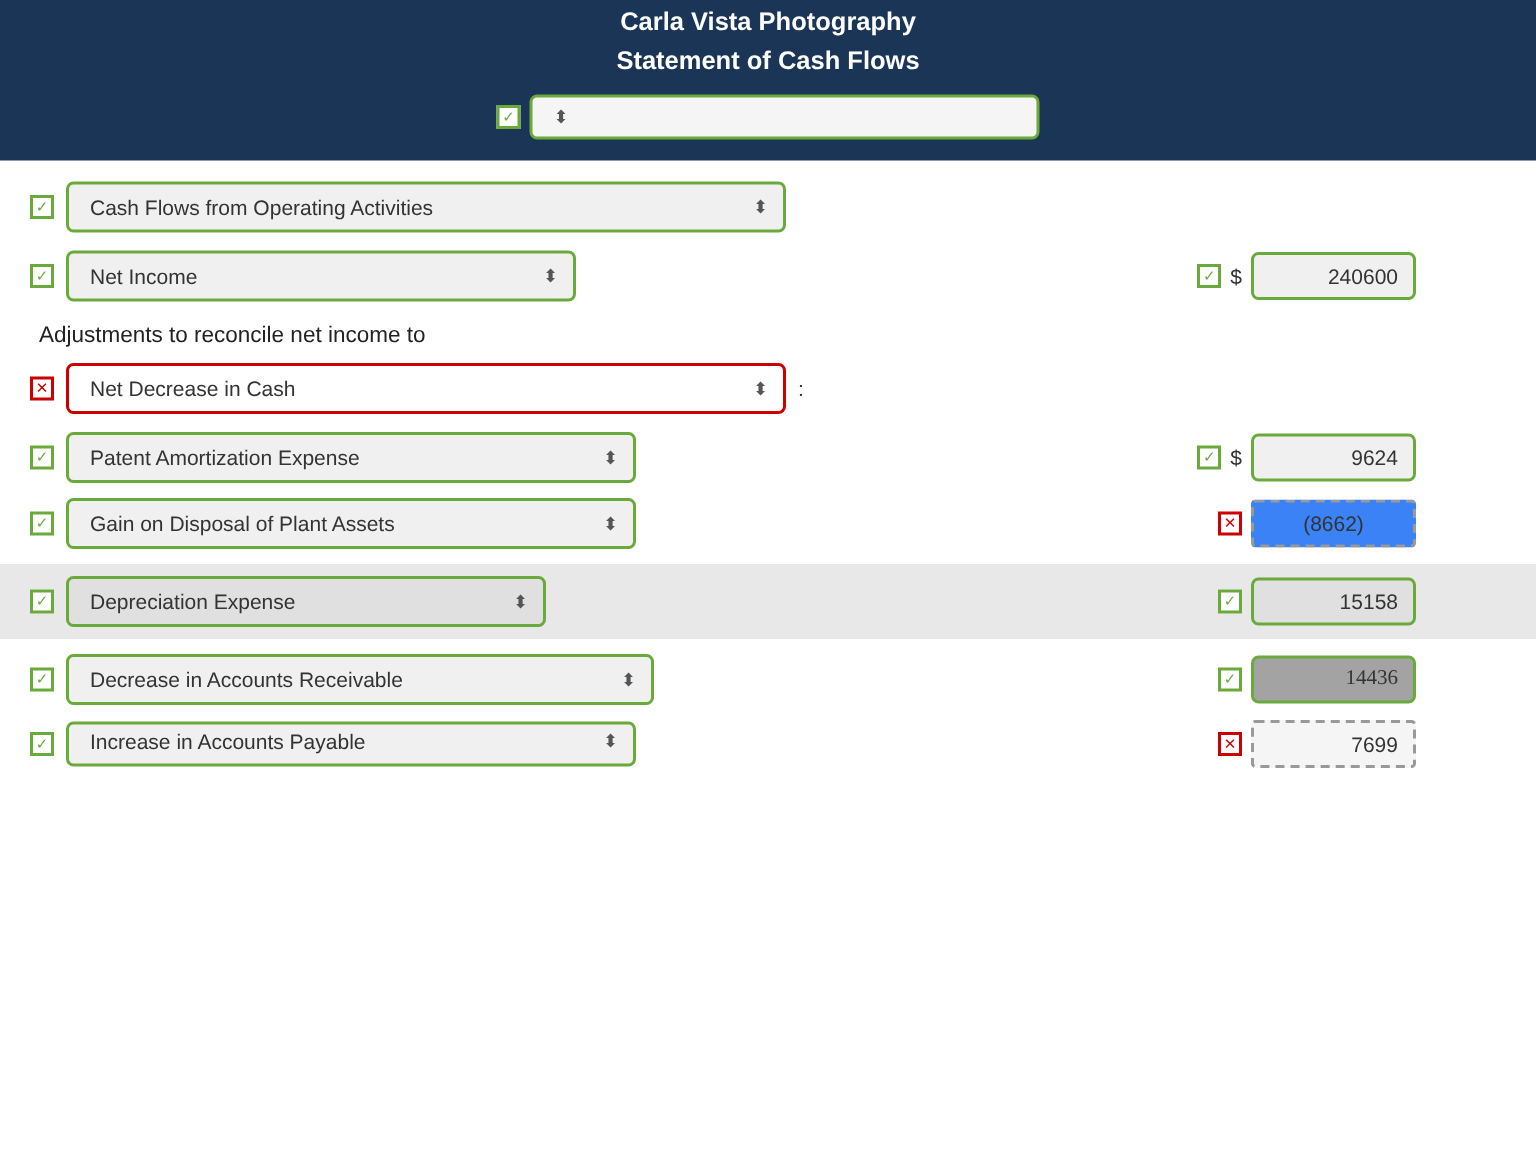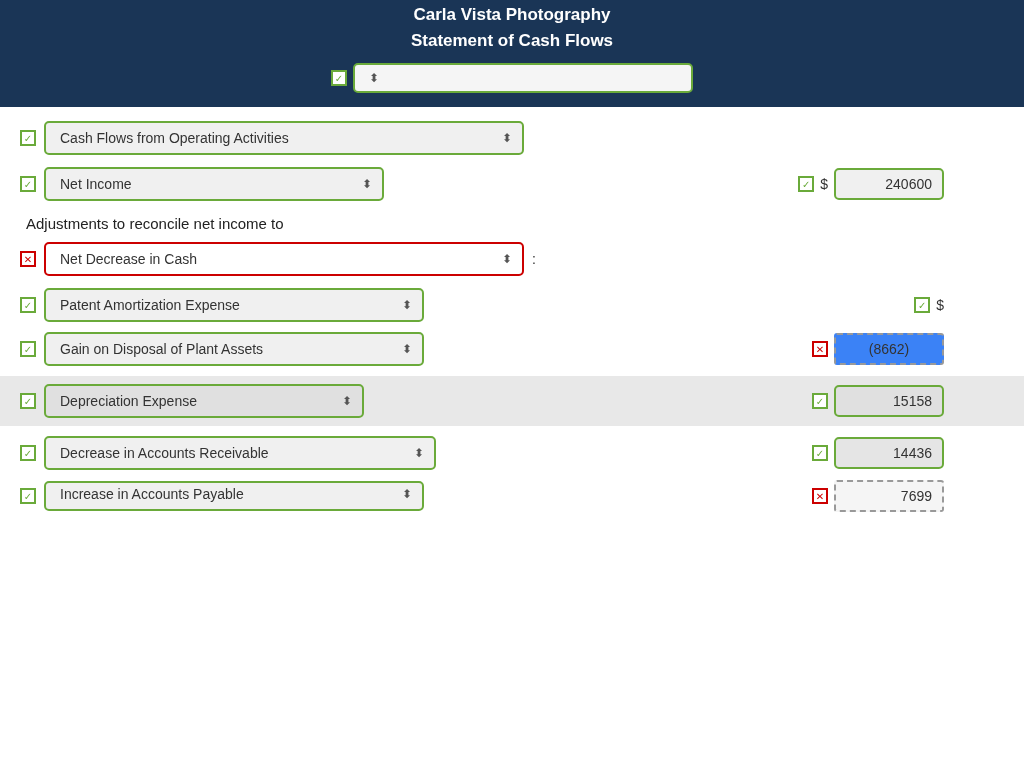--- a/index.html
+++ b/index.html
@@ -78,20 +78,23 @@
     </div>
     <div style="border:2px solid #6aaa3a;border-radius:5px;background:#f0f0f0;padding:7px 10px 7px 14px;font-size:14px;color:#333;display:flex;align-items:center;justify-content:space-between;cursor:pointer;width:380px;">
       <span>Patent Amortization Expense</span>
       <span style="color:#555;font-size:12px;">⬍</span>
     </div>
     <div style="margin-left:auto; display:flex; align-items:center; gap:6px; padding-right:60px;">
       <div style="width:16px;height:16px;border:2px solid #6aaa3a;background:#fff;display:inline-flex;align-items:center;justify-content:center;font-size:10px;color:#6aaa3a;flex-shrink:0;">
         <span>✓</span>
       </div>
       <span style="font-size:14px;color:#333;">$</span>
+      <div style="border:2px solid #6aaa3a;border-radius:5px;background:#f0f0f0;padding:6px 10px;font-size:14px;color:#333;text-align:right;min-width:110px;">
+        <span>9624</span>
+      </div>
     </div>
   </div>
 
   <div style="display:flex;align-items:center;gap:8px;margin-bottom:10px;">
     <div style="width:16px;height:16px;border:2px solid #6aaa3a;background:#fff;display:inline-flex;align-items:center;justify-content:center;font-size:10px;color:#6aaa3a;flex-shrink:0;">
       <span>✓</span>
     </div>
     <div style="border:2px solid #6aaa3a;border-radius:5px;background:#f0f0f0;padding:7px 10px 7px 14px;font-size:14px;color:#333;display:flex;align-items:center;justify-content:space-between;cursor:pointer;width:380px;gap:44px;">
       <span>Gain on Disposal of Plant Assets</span>
       <span style="color:#555;font-size:12px;">⬍</span>
@@ -129,21 +132,21 @@
       <span>✓</span>
     </div>
     <div style="border:2px solid #6aaa3a;border-radius:5px;background:#f0f0f0;padding:7px 10px 7px 14px;font-size:14px;color:#333;display:flex;align-items:center;justify-content:space-between;cursor:pointer;width:392px;">
       <span>Decrease in Accounts Receivable</span>
       <span style="color:#555;font-size:12px;">⬍</span>
     </div>
     <div style="margin-left:auto; display:flex; align-items:center; gap:6px; padding-right:60px;">
       <div style="width:16px;height:16px;border:2px solid #6aaa3a;background:#fff;display:inline-flex;align-items:center;justify-content:center;font-size:10px;color:#6aaa3a;flex-shrink:0;">
         <span>✓</span>
       </div>
-      <div style="border:2px solid #6aaa3a;border-radius:5px;background:#e5e5e5;padding:6px 10px;font-size:14px;color:#333;text-align:right;min-width:110px;">
+      <div style="border:2px solid #6aaa3a;border-radius:5px;background:#a3a3a3;padding:6px 10px;font-size:14px;color:#333;text-align:right;min-width:110px;font-family:Liberation Serif, serif;">
         <span>14436</span>
       </div>
     </div>
   </div>
 
   <div style="display:flex;align-items:center;gap:8px;margin-bottom:10px;">
     <div style="width:16px;height:16px;border:2px solid #6aaa3a;background:#fff;display:inline-flex;align-items:center;justify-content:center;font-size:10px;color:#6aaa3a;flex-shrink:0;">
       <span>✓</span>
     </div>
     <div style="border:2px solid #6aaa3a;border-radius:5px;background:#f0f0f0;padding:3px 10px 7px 14px;font-size:14px;color:#333;display:flex;align-items:center;justify-content:space-between;cursor:pointer;width:380px;">

